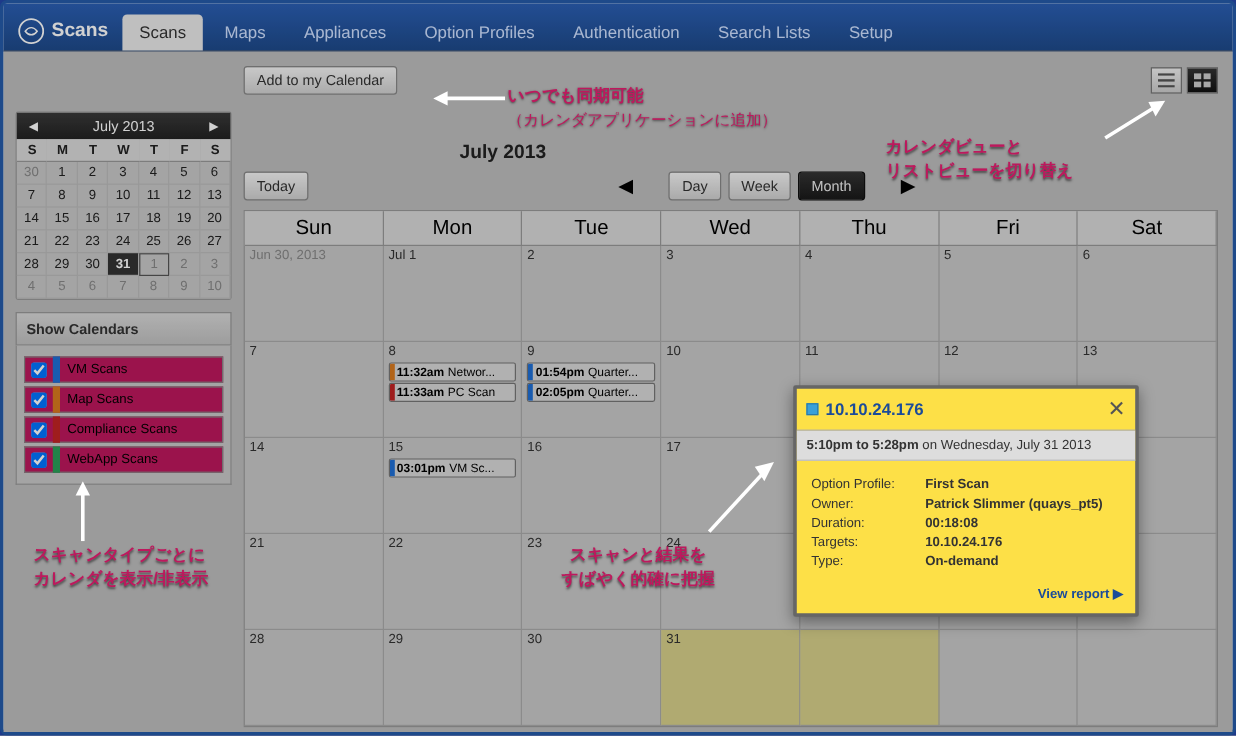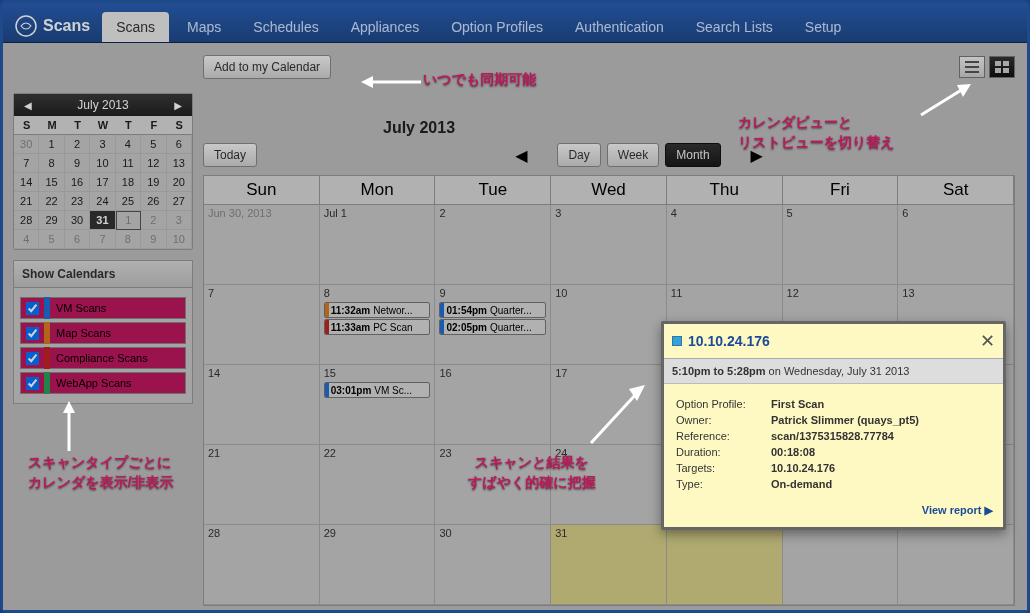--- a/index.html
+++ b/index.html
@@ -62,21 +62,21 @@
   .bigcal .daylabel.fade { color:#888; }
   .bigcal .daycell.highlight { background:#d7d08a; }
 
   .event { position:relative; margin:1px 4px; height:16px; border:1px solid #777; background:#d8d8d8; border-radius:2px; font-size:10px; display:flex; align-items:center; overflow:hidden; padding-left:6px; white-space:nowrap; cursor:pointer; }
   .event .bar { position:absolute; left:0; top:0; bottom:0; width:4px; }
   .event .t { font-weight:bold; margin-right:3px; }
   .events-wrap { position:absolute; top:16px; left:0; right:0; }
   .more { text-align:center; font-size:10px; color:#444; text-decoration:underline; cursor:pointer; }
 
   
-  .popup { position:absolute; top:318px; left:658px; width:345px; background:#fef9c3; border:3px solid #666; border-radius:2px; box-shadow:0 4px 12px rgba(0,0,0,0.4); font-size:11px; color:#333; }
+  .popup { position:absolute; top:318px; left:658px; width:288px; background:#fde047; border:3px solid #666; border-radius:2px; box-shadow:0 4px 12px rgba(0,0,0,0.4); font-size:11px; color:#333; }
   .popup-head { display:flex; align-items:center; padding:6px 8px; border-bottom:1px solid #aaa; }
   .popup-head .ip { font-weight:bold; color:#1a4b9a; font-size:14px; }
   .popup-head .close { margin-left:auto; font-size:18px; cursor:pointer; color:#555; }
   .popup-sub { background:#ddd; padding:6px 8px; border-bottom:1px solid #bbb; }
   .popup-body { padding:10px 12px 6px 12px; }
   .popup-body .row { display:flex; margin:4px 0; }
   .popup-body .row .k { width:95px; }
   .popup-body .row .v { font-weight:bold; }
   .viewreport { text-align:right; padding:4px 10px 10px 0; color:#1a4b9a; font-weight:bold; cursor:pointer; }
   .popup-head .sq { width:10px; height:10px; background:#3aa0d9; border:1px solid #2a7aa8; margin-right:6px; }
@@ -100,23 +100,20 @@
           <circle cx="11" cy="11" r="10" fill="none" stroke="#fff" stroke-width="1.5"></circle>
           <path d="M6 11c3-4 7-4 10 0-3 4-7 4-10 0z" fill="none" stroke="#fff" stroke-width="1.2"></path>
         </svg>
       <span>Scans</span>
     </div>
     <div class="tab active">
         <span>Scans</span>
       </div>
     <div class="tab">
         <span>Maps</span>
-      </div>
-    <div class="tab">
-        <span>Schedules</span>
       </div>
     <div class="tab">
         <span>Appliances</span>
       </div>
     <div class="tab">
         <span>Option Profiles</span>
       </div>
     <div class="tab">
         <span>Authentication</span>
       </div>
@@ -443,43 +440,39 @@
     <div class="popup-body" id="popup-body">
         <div class="row">
           <span class="k">Option Profile:</span>
           <span class="v">First Scan</span>
         </div>
         <div class="row">
           <span class="k">Owner:</span>
           <span class="v">Patrick Slimmer (quays_pt5)</span>
         </div>
         <div class="row">
-          <span class="k">Reference:</span>
-          <span class="v">scan/1375315828.77784</span>
-        </div>
-        <div class="row">
           <span class="k">Duration:</span>
           <span class="v">00:18:08</span>
         </div>
         <div class="row">
           <span class="k">Targets:</span>
           <span class="v">10.10.24.176</span>
         </div>
         <div class="row">
           <span class="k">Type:</span>
           <span class="v">On-demand</span>
         </div>
       </div>
     <div class="viewreport">
       <span>View report</span> <span>▶</span>
     </div>
   </div>
 
   <div class="ann" style="top:67px; left:420px;">
-    <span>いつでも同期可能</span><br>
+    <span>いつでも同期可能</span><br><span class="sub">（カレンダアプリケーションに追加）</span>
   </div>
   <svg class="ann-arrow" style="top:70px; left:358px;" width="60" height="18">
       <line x1="60" y1="9" x2="10" y2="9" stroke="#fff" stroke-width="3"></line>
       <polygon points="0,9 12,3 12,15" fill="#fff"></polygon>
     </svg>
 
   <div class="ann" style="top:110px; left:735px; white-space:pre;">カレンダビューと
 リストビューを切り替え</div>
   <svg class="ann-arrow" style="top:78px; left:912px;" width="60" height="40">
       <line x1="6" y1="34" x2="48" y2="8" stroke="#fff" stroke-width="3"></line>

